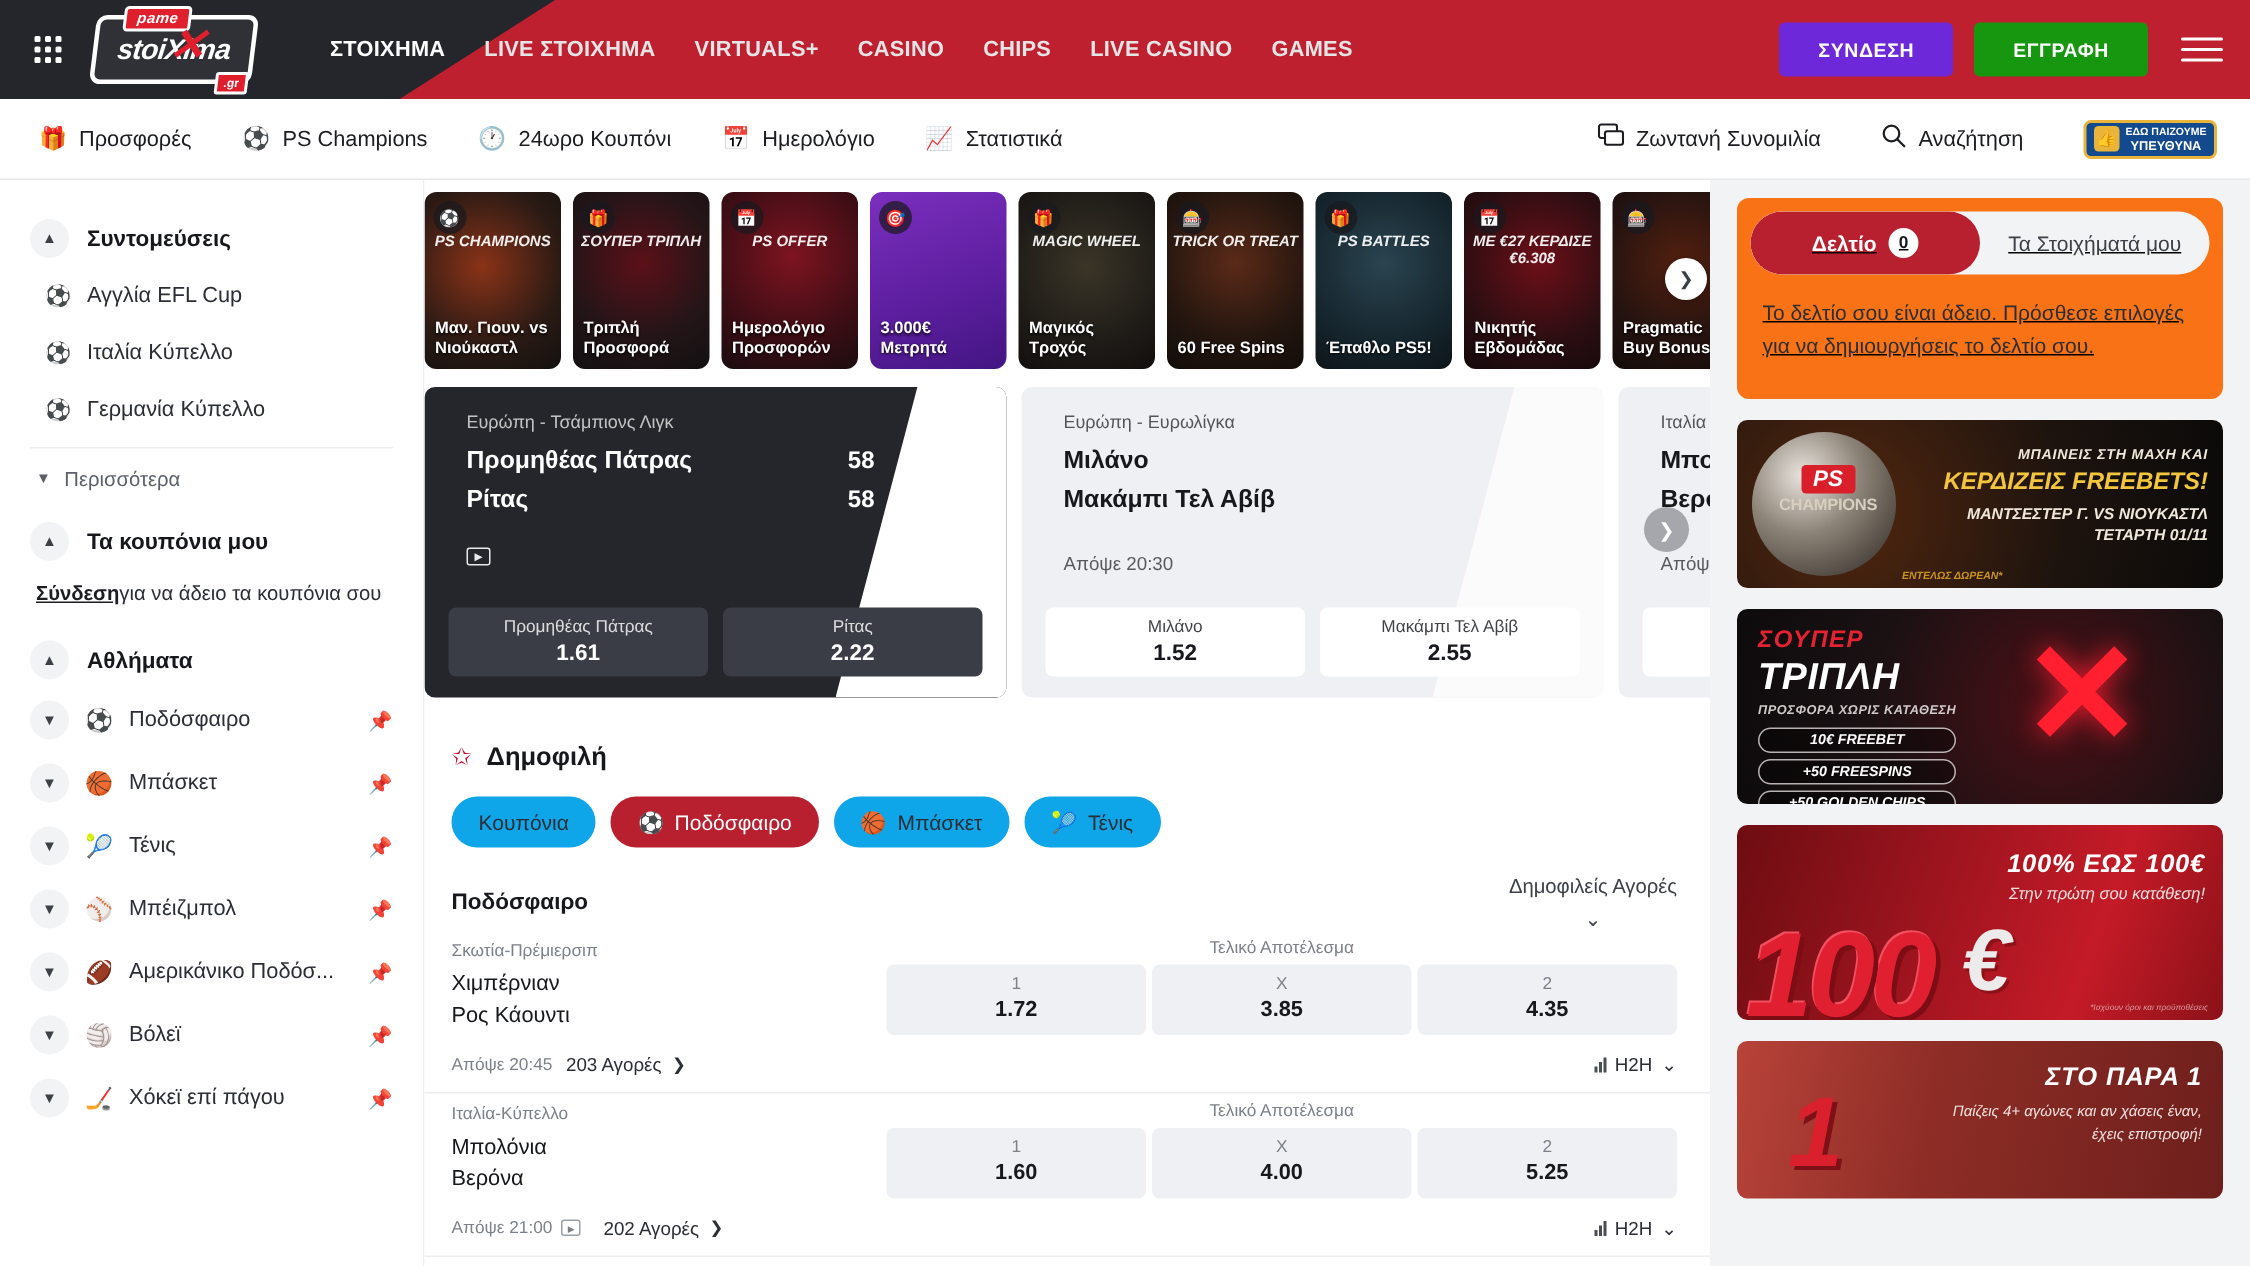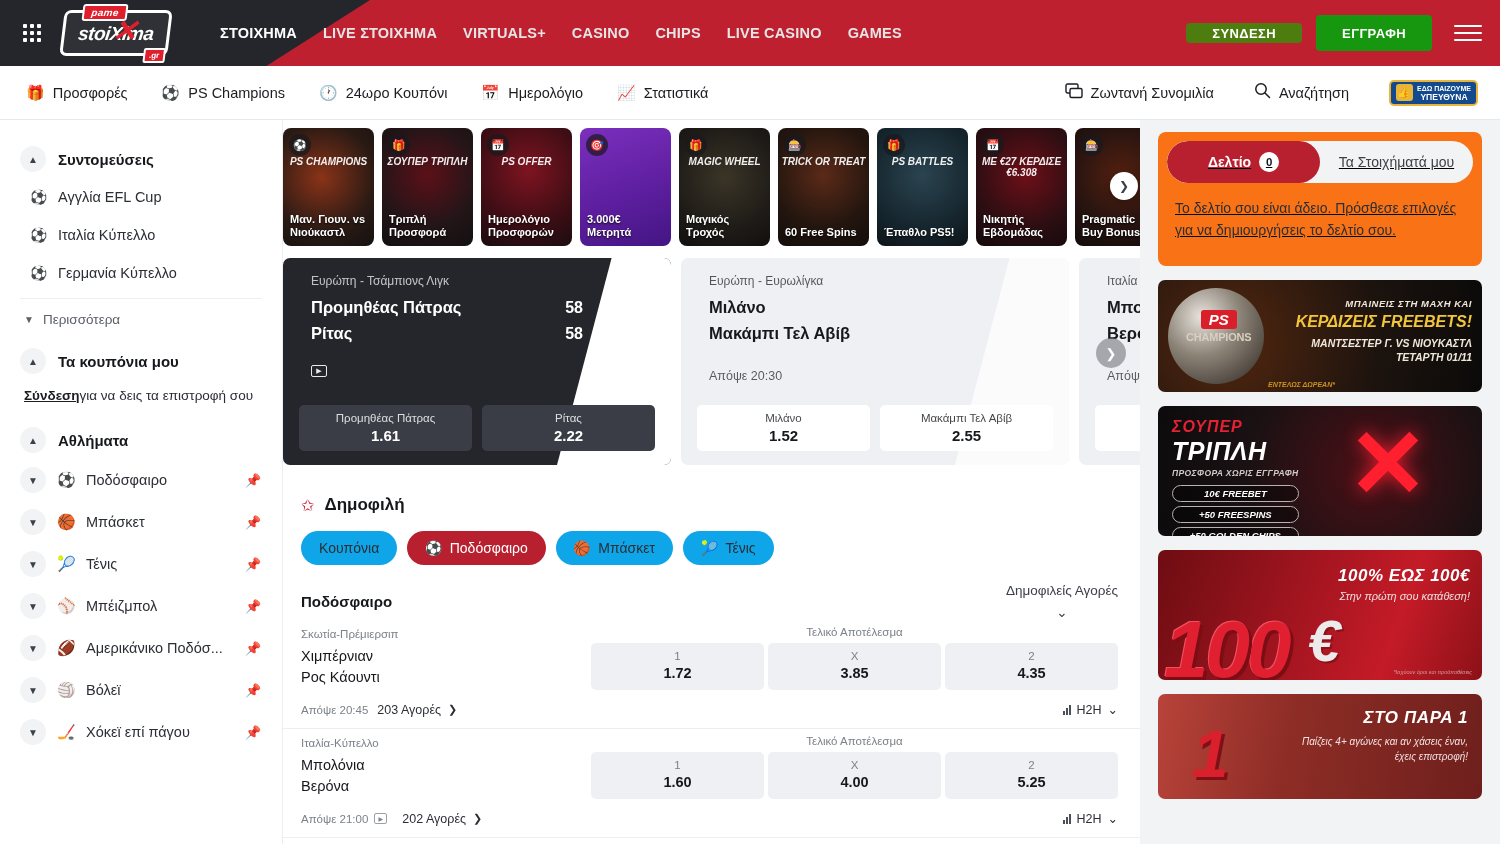--- a/index.html
+++ b/index.html
@@ -64,22 +64,22 @@
 
   .mainnav { position: relative; z-index: 3; display: flex; align-items: center; margin-left: 48px; gap: 26px; }
   .mainnav a {
     color: #e5e5e5; text-decoration: none; font-size: 14.5px; font-weight: bold;
     letter-spacing: .2px; white-space: nowrap; cursor: pointer;
   }
   .mainnav a.active { color: #ffffff; }
 
   .topbar-right { margin-left: auto; display: flex; align-items: center; gap: 14px; padding-right: 18px; z-index: 3; }
   .btn-login {
-    background: #4d7c0f; color: #fff; border: none; border-radius: 4px;
-    padding: 0 26px; height: 20px; font-size: 13px; font-weight: bold;
+    background: #6d28d9; color: #fff; border: none; border-radius: 4px;
+    padding: 0 26px; height: 36px; font-size: 13px; font-weight: bold;
     letter-spacing: .4px; cursor: pointer; font-family: inherit;
   }
   .btn-register {
     background: #17960f; color: #fff; border: none; border-radius: 4px;
     padding: 0 26px; height: 36px; font-size: 13px; font-weight: bold;
     letter-spacing: .4px; cursor: pointer; font-family: inherit;
   }
   .hamburger { width: 28px; display: flex; flex-direction: column; gap: 5px; cursor: pointer; margin-left: 8px; }
   .hamburger span { height: 2px; background: #fff; border-radius: 2px; display: block; }
 
@@ -462,21 +462,21 @@
     <div class="sb-div"></div>
     <div class="sb-more">
       <span class="mc">▼</span>
       <span class="tx">Περισσότερα</span>
     </div>
 
     <div class="sb-head">
       <div class="chev">▲</div>
       <div class="ttl">Τα κουπόνια μου</div>
     </div>
-    <div class="sb-note"><a>Σύνδεση</a><span>για να δεις τα επιστροφή σου</span></div>
+    <div class="sb-note"><a>Σύνδεση</a><span>για να άδειο τα κουπόνια σου</span></div>
 
     <div class="sb-head">
       <div class="chev">▲</div>
       <div class="ttl">Αθλήματα</div>
     </div>
 
     <div class="sport-row">
       <span class="chev">▼</span>
       <span class="emo">⚽</span>
       <span class="nm">Ποδόσφαιρο</span>
@@ -785,21 +785,21 @@
         <div class="l4">ΤΕΤΑΡΤΗ 01/11</div>
       </div>
       <div class="l5">ΕΝΤΕΛΩΣ ΔΩΡΕΑΝ*</div>
     </div>
 
     <div class="banner bn2">
       <div class="bigx">✕</div>
       <div class="stack">
         <div class="s1">ΣΟΥΠΕΡ</div>
         <div class="s2">ΤΡΙΠΛΗ</div>
-        <div class="s3">ΠΡΟΣΦΟΡΑ ΧΩΡΙΣ ΕΓΓΡΑΦΗ</div>
+        <div class="s3">ΠΡΟΣΦΟΡΑ ΧΩΡΙΣ ΚΑΤΑΘΕΣΗ</div>
         <span class="pill">10€ FREEBET</span>
         <span class="pill">+50 FREESPINS</span>
         <span class="pill">+50 GOLDEN CHIPS</span>
 
       </div>
     </div>
 
     <div class="banner bn3">
       <div class="big100">100</div>
       <div class="eur">€</div>

